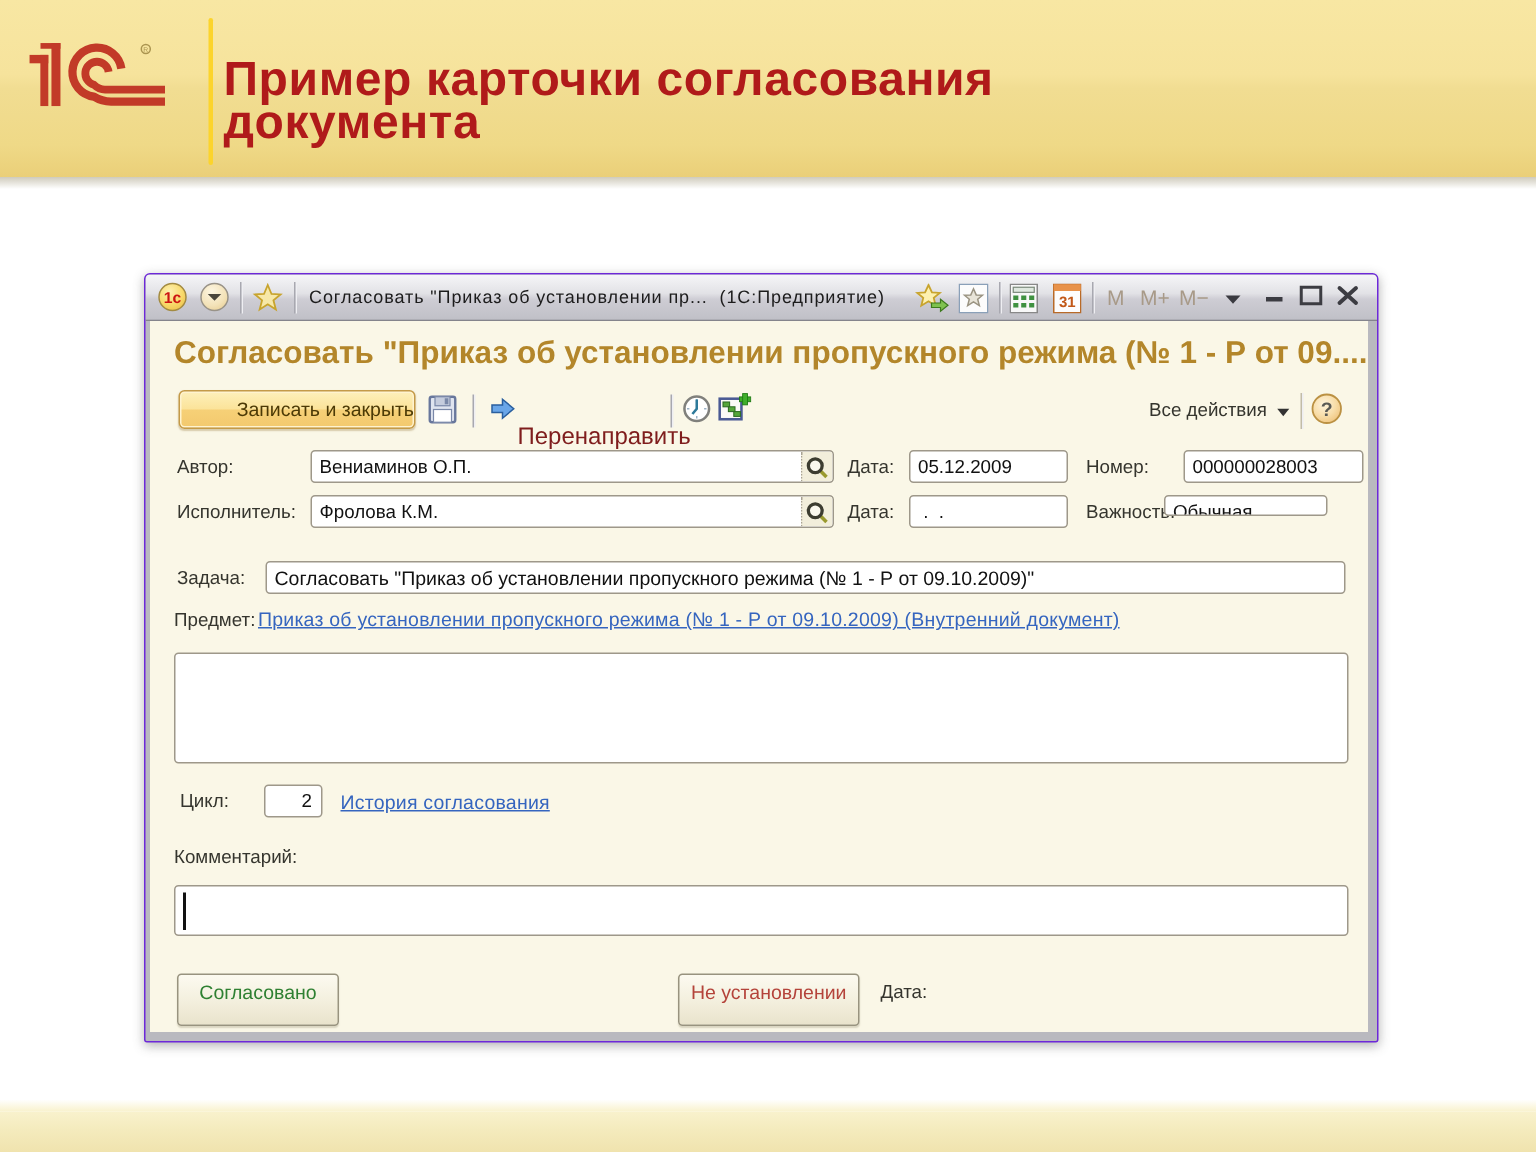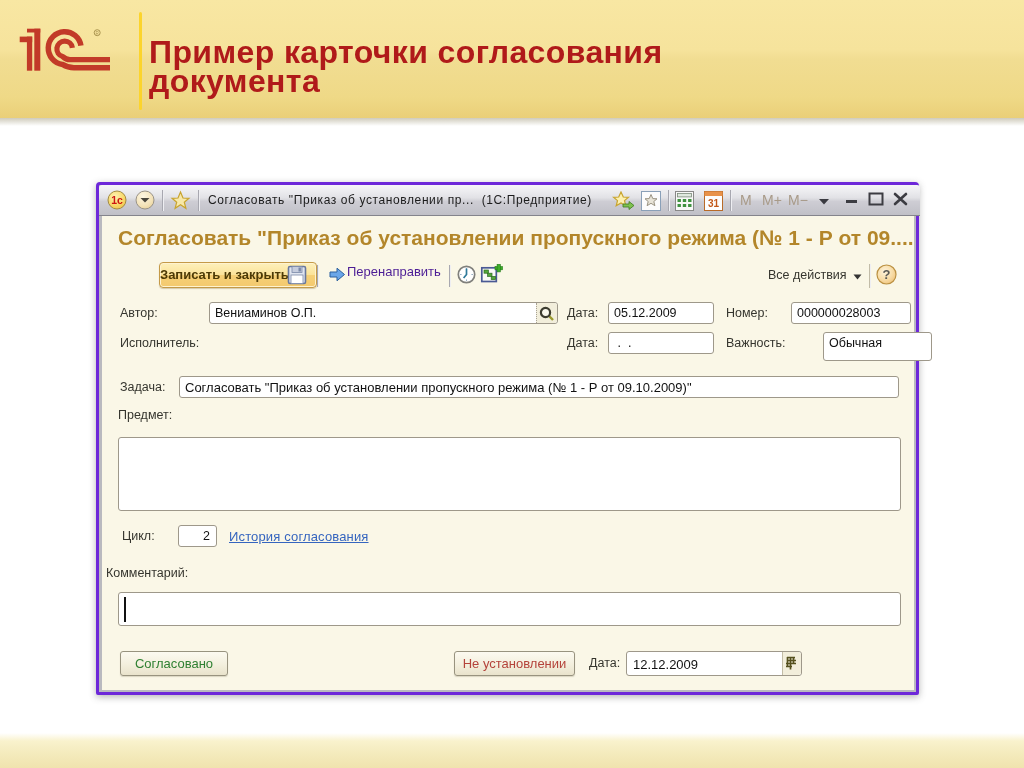--- a/index.html
+++ b/index.html
@@ -15,47 +15,47 @@
 #goldline { left:139px; top:12px; width:3px; height:98px; background:#fcd42c; border-radius:2px; }
 #bigtitle { left:149px; top:38px; width:760px; color:#b01a1a; font-weight:bold;
   font-size:32px; line-height:29px; letter-spacing:0.4px; }
 #footbar { left:0; top:741px; width:1024px; height:27px;
   background:linear-gradient(180deg,#f9f2cd 0%,#f4ebbd 45%,#f0e3ae 100%); }
 #footfade { left:0; top:733px; width:1024px; height:8px;
   background:linear-gradient(180deg,rgba(255,255,255,0),#f9f2cd); }
 
 
 #win { left:96px; top:182px; width:823px; height:513px;
-  background:#b9b9bf; border:3px solid #6d28d9; border-radius:4px 4px 2px 2px;
+  background:#b9b9bf; border:1px solid #6d28d9; border-radius:4px 4px 2px 2px;
   box-shadow:0 2px 7px rgba(90,90,90,0.45); }
 #titlebar { left:0; top:0; width:821px; height:31px; border-radius:3px 3px 0 0;
   background:linear-gradient(180deg,#f6f6f8 0%,#e2e2e6 42%,#cecdd4 55%,#c0c0c7 100%);
   border-bottom:1px solid #84848c; }
 #content { left:3px; top:31px; width:812px; height:474px; background:#faf7e7; }
 
 .tbtxt { top:8px; font-size:12px; letter-spacing:0.6px; color:#1c1c1c; white-space:nowrap; }
 .vsep { top:5px; width:1px; height:21px; background:#a8a8b0; box-shadow:1px 0 0 #eeeef2; }
 
 
 #formtitle { left:16px; top:10px; font-size:21px; font-weight:bold; color:#b3862a;
   white-space:nowrap; letter-spacing:0px; }
 
 .btn-main { left:19px; top:46px; width:158px; height:26px;
   background:linear-gradient(180deg,#fdf0bb 0%,#fbe39a 48%,#f6d077 52%,#f3c96e 100%);
   border:1px solid #c49a48; border-radius:4px; box-shadow:inset 0 0 0 1px #fff3cf, 0 1px 1px rgba(150,120,60,.35);
-  font-size:13px; font-weight:bold; color:#4c3a06; text-align:left; line-height:24px;margin-left:38px; }
+  font-size:13px; font-weight:normal; color:#4c3a06; text-align:right; line-height:24px; }
 
 .lbl { font-size:12.5px; color:#35352e; white-space:nowrap; }
 .inp { background:#ffffff; border:1px solid #9e988a; border-radius:3px;
   font-size:12.5px; color:#111; white-space:nowrap; overflow:hidden;padding-left:36px; }
 .inp .txt { position:absolute; left:5px; top:3px; }
 
 a.lnk { color:#3565bf; text-decoration:underline; font-size:13px; letter-spacing:0.15px; white-space:nowrap; }
 
-.gbtn { top:435px; height:25px; background:linear-gradient(180deg,#fcfaf0 0%,#f3efdd 55%,#e9e3cc 100%);
+.gbtn { top:435px; height:35px; background:linear-gradient(180deg,#fcfaf0 0%,#f3efdd 55%,#e9e3cc 100%);
   border:1px solid #98937f; border-radius:3px; text-align:center; line-height:23px;
   font-size:13px; box-shadow:0 1px 1px rgba(120,110,80,.25); }
 </style>
 </head>
 <body>
 
 <div class="abs" id="hdr"></div>
 <div class="abs" id="hdrshadow"></div>
 <div class="abs" id="goldline"></div>
 <div class="abs" id="bigtitle">Пример карточки согласования<br>документа</div>
@@ -167,21 +167,21 @@
       <rect x="2.5" y="2.5" width="17" height="17" rx="1.5" fill="#dfe4ef" stroke="#68779c" stroke-width="1.6"></rect>
       <rect x="6" y="2.5" width="10" height="6" fill="#c5ccdd" stroke="#7a88a8" stroke-width="0.8"></rect>
       <rect x="12.5" y="3.5" width="2.4" height="4" fill="#7a88a8"></rect>
       <rect x="5" y="11" width="12" height="8.5" fill="#ffffff" stroke="#7a88a8" stroke-width="0.8"></rect>
     </svg>
     <div class="abs vsep" style="top:49px;left:215px;height:22px"></div>
 
     <svg class="abs" style="left:226px;top:50px" width="18" height="17" viewBox="0 0 18 17">
       <path d="M2,6 L9,6 L9,2.2 L16.5,8.5 L9,14.8 L9,11 L2,11 Z" fill="#6aa6e8" stroke="#2a5f9e" stroke-width="1"></path>
     </svg>
-    <div class="abs" style="left:245px;top:48px;font-size:13px;color:#4c1d95">Перенаправить</div>
+    <div class="abs" style="left:245px;top:69px;font-size:16px;color:#7f1d1d">Перенаправить</div>
     <div class="abs vsep" style="top:49px;left:347px;height:22px"></div>
 
     <svg class="abs" style="left:355px;top:49px" width="19" height="19" viewBox="0 0 19 19">
       <circle cx="9.5" cy="9.5" r="8.2" fill="#ffffff" stroke="#80807c" stroke-width="1.7"></circle>
       <g stroke="#9ab0c4" stroke-width="1">
           <path d="M9.5,3 v1.6 M9.5,14.4 v1.6 M3,9.5 h1.6 M14.4,9.5 h1.6"></path>
         </g>
       <path d="M9.5,3.4 L9.5,9.5 L6.6,13" stroke="#2e7a9a" stroke-width="1.7" fill="none"></path>
     </svg>
 
@@ -227,53 +227,55 @@
     <div class="abs lbl" style="left:465px;top:86px;line-height:22px">Дата:</div>
     <div class="abs inp" style="left:506px;top:86px;width:106px;height:22px">
         <div class="txt">05.12.2009</div>
       </div>
     <div class="abs lbl" style="left:624px;top:86px;line-height:22px">Номер:</div>
     <div class="abs inp" style="left:689px;top:86px;width:120px;height:22px">
         <div class="txt">000000028003</div>
       </div>
 
     <div class="abs lbl" style="left:18px;top:116px;line-height:22px">Исполнитель:</div>
+    <div class="abs inp" style="left:107px;top:116px;width:349px;height:22px">
+      <div class="txt">Фролова К.М.</div>
+      <div class="abs" style="right:0;top:0;width:21px;height:20px;background:#f2eedb;border-left:1px dotted #a8a294;border-radius:0 2px 2px 0"></div>
+      <svg class="abs" style="right:2px;top:2px" width="17" height="17" viewBox="0 0 17 17">
+        <path d="M11.2,11.2 L15,15" stroke="#99992e" stroke-width="2.4"></path>
+        <circle cx="7.5" cy="7.5" r="4.6" fill="#faf8ee" stroke="#3c3c30" stroke-width="2.2"></circle>
+      </svg>
+    </div>
     <div class="abs lbl" style="left:465px;top:116px;line-height:22px">Дата:</div>
     <div class="abs inp" style="left:506px;top:116px;width:106px;height:22px">
         <div class="txt">&nbsp;.&nbsp;&nbsp;.</div>
       </div>
     <div class="abs lbl" style="left:624px;top:116px;line-height:22px">Важность:</div>
-    <div class="abs inp" style="left:721px;top:116px;width:109px;height:29px">
+    <div class="abs inp" style="left:676px;top:116px;width:109px;height:14px">
         <div class="txt">Обычная</div>
       </div>
 
     <div class="abs lbl" style="left:18px;top:160px;line-height:22px">Задача:</div>
     <div class="abs inp" style="left:77px;top:160px;width:720px;height:22px;font-size:13px">
         <div class="txt" style="top:2.5px">Согласовать "Приказ об установлении пропускного режима (№ 1 - Р от 09.10.2009)"</div>
       </div>
 
     <div class="abs lbl" style="left:16px;top:192px">Предмет:</div>
+    <a class="abs lnk" style="left:72px;top:191px">Приказ об установлении пропускного режима (№ 1 - Р от 09.10.2009) (Внутренний документ)</a>
 
     <div class="abs inp" style="left:16px;top:221px;width:783px;height:74px"></div>
 
     <div class="abs lbl" style="left:20px;top:309px;line-height:22px">Цикл:</div>
     <div class="abs inp" style="left:76px;top:309px;width:39px;height:22px">
         <div class="txt" style="left:auto;right:6px">2</div>
       </div>
     <a class="abs lnk" style="left:127px;top:313px">История согласования</a>
 
-    <div class="abs lbl" style="left:4px;top:350px">Комментарий:</div>
+    <div class="abs lbl" style="left:16px;top:350px">Комментарий:</div>
     <div class="abs inp" style="left:16px;top:376px;width:783px;height:34px">
       <div class="abs" style="left:5px;top:4px;width:1.5px;height:25px;background:#111"></div>
     </div>
 
     <div class="abs gbtn" style="left:18px;width:108px;color:#2f8032">Согласовано</div>
     <div class="abs gbtn" style="left:352px;width:121px;color:#b4433a">Не установлении</div>
     <div class="abs lbl" style="left:487px;top:435px;line-height:25px">Дата:</div>
-    <div class="abs inp" style="left:524px;top:435px;width:176px;height:25px;font-size:13px">
-      <div class="txt" style="top:4.5px;left:6px">12.12.2009</div>
-      <div class="abs" style="right:0;top:0;width:19px;height:23px;background:#f2eedb;border-left:1px solid #c2bca6;border-radius:0 2px 2px 0"></div>
-      <svg class="abs" style="right:3px;top:4px" width="14" height="15" viewBox="0 0 14 15">
-        <path d="M3,1.5 H11 M3,4.5 H12 M2,7.5 H12 M2,10.5 H8 M3.5,1 V11 M6.5,1 V13.5 M9.5,1 V8" stroke="#55501e" stroke-width="1.7" fill="none"></path>
-      </svg>
-    </div>
   </div>
 </div>
 
 </body></html>

